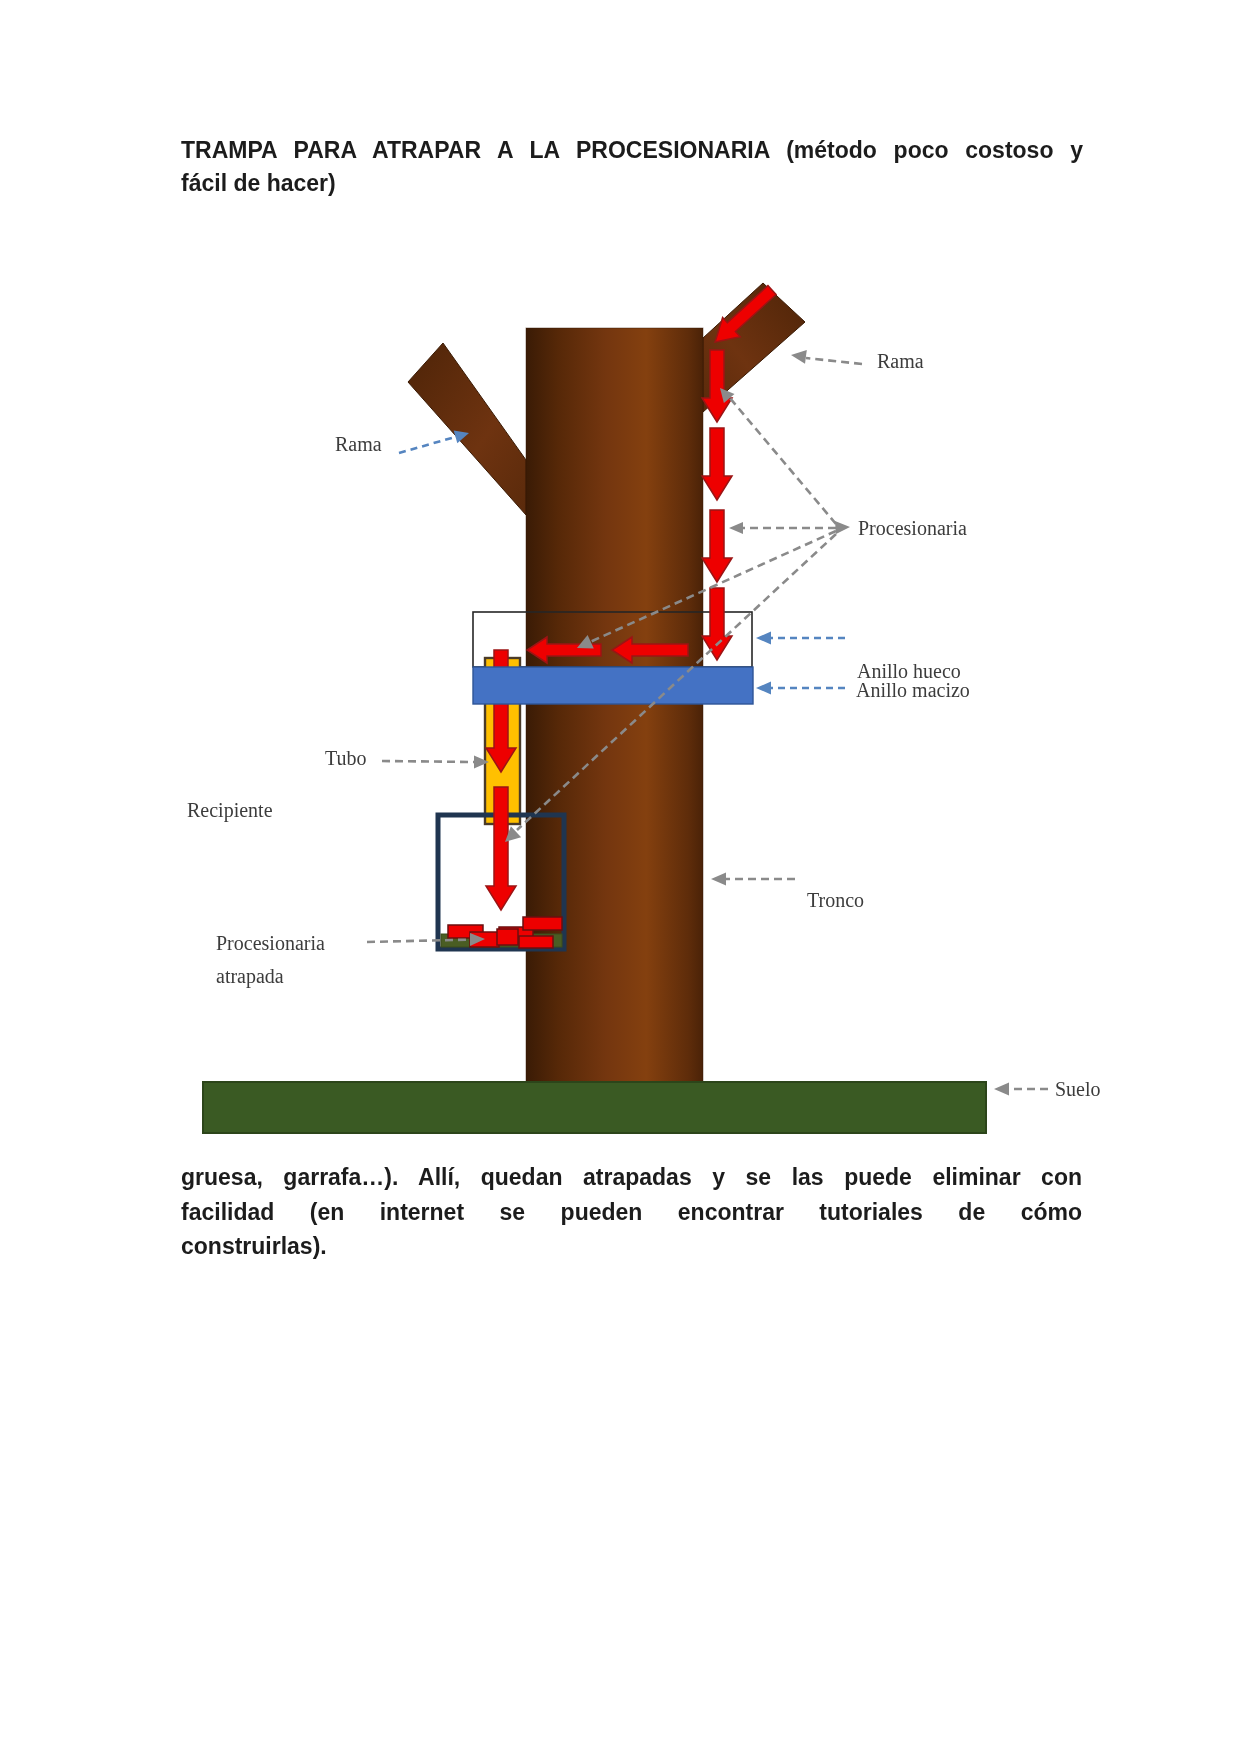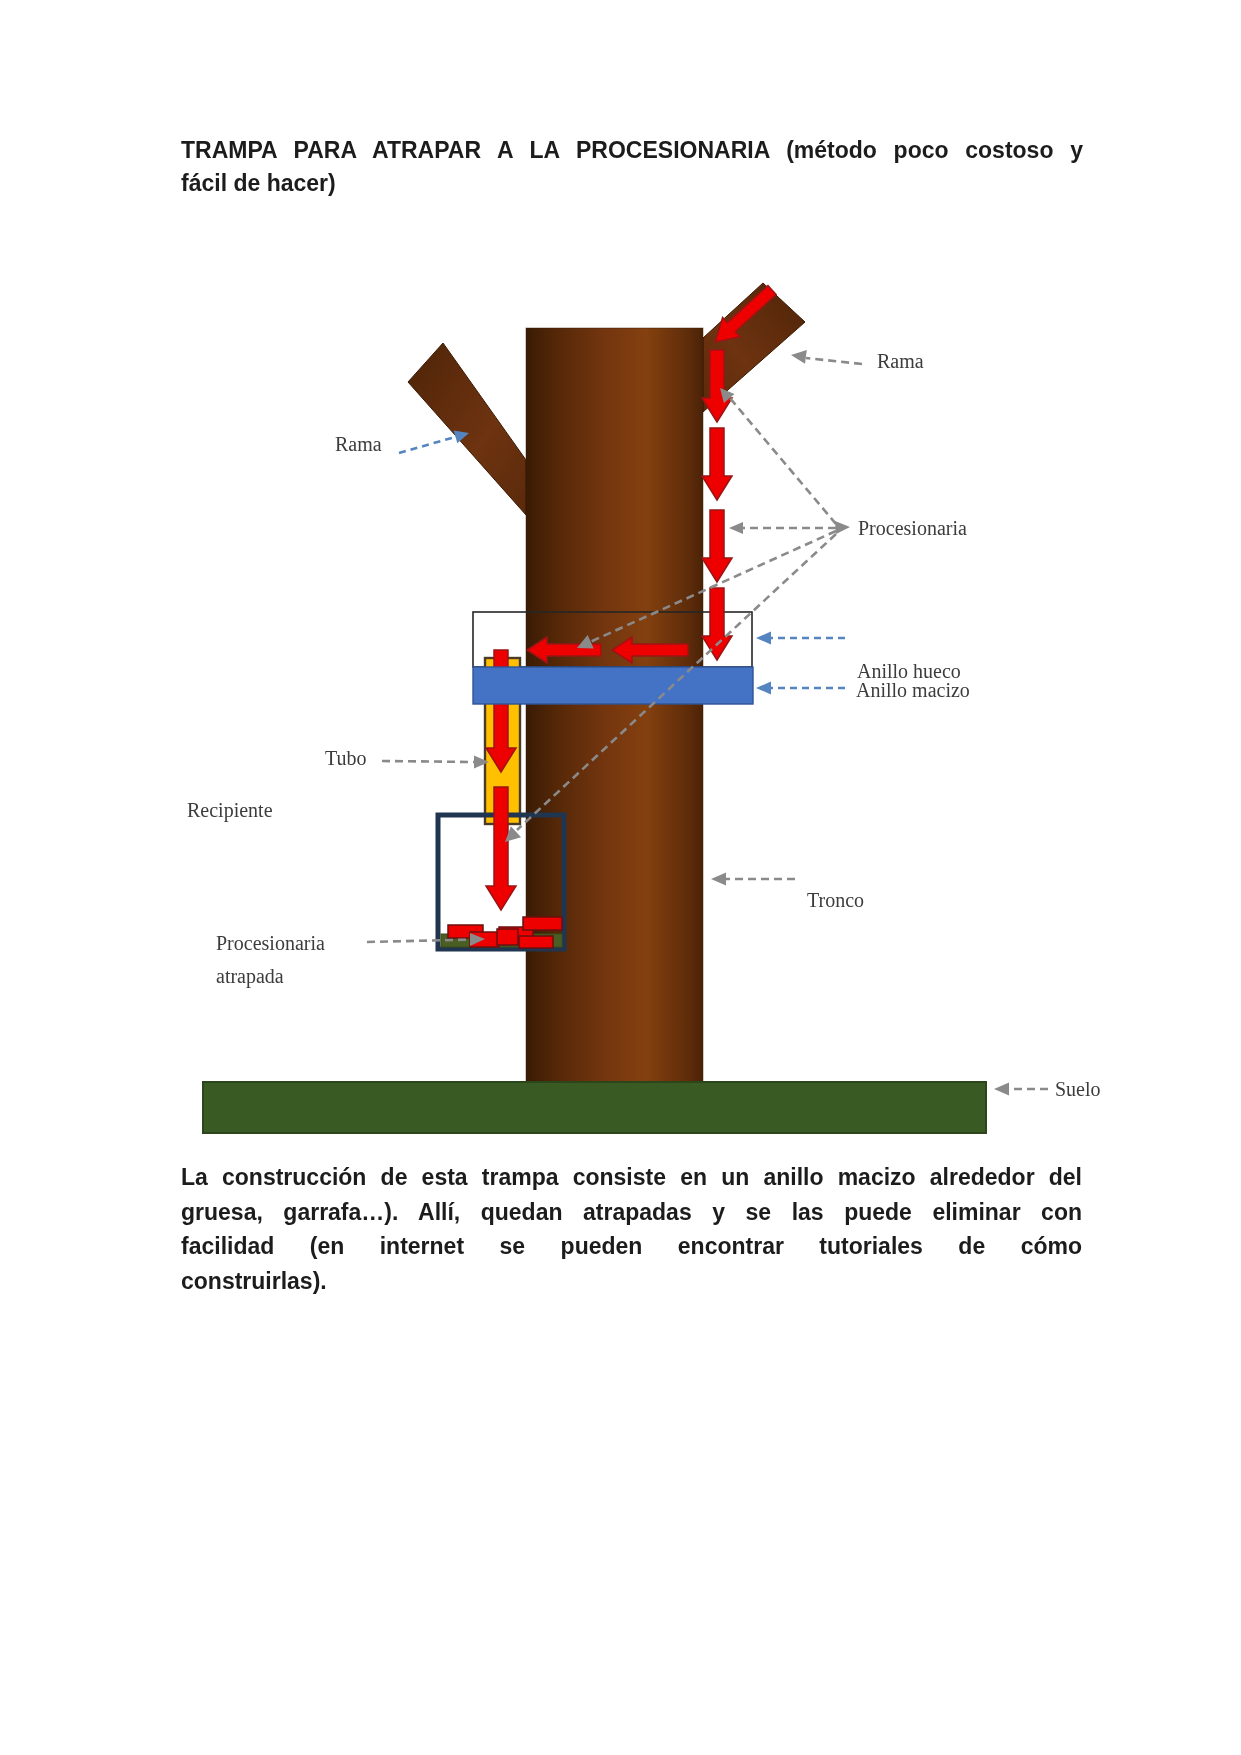--- a/index.html
+++ b/index.html
@@ -167,19 +167,18 @@
     <div class="lbl" style="left:187px; top:794px;">Recipiente</div>
     <div class="lbl" style="left:807px; top:884px;">Tronco</div>
     <div class="lbl" style="left:216px; top:927px;">
       <div>Procesionaria</div>
       <div>atrapada</div>
     </div>
     <div class="lbl" style="left:1055px; top:1073px;">Suelo</div>
   </div>
 
   <div class="doc-paragraph">
-    <div class="jline">La construcción de esta trampa consiste en un anillo macizo alrededor del</div>
     <div class="jline">gruesa, garrafa…). Allí, quedan atrapadas y se las puede eliminar con</div>
     <div class="jline">facilidad (en internet se pueden encontrar tutoriales de cómo</div>
     <div>construirlas).</div>
   </div>
 
 </div>
 
 </body></html>

